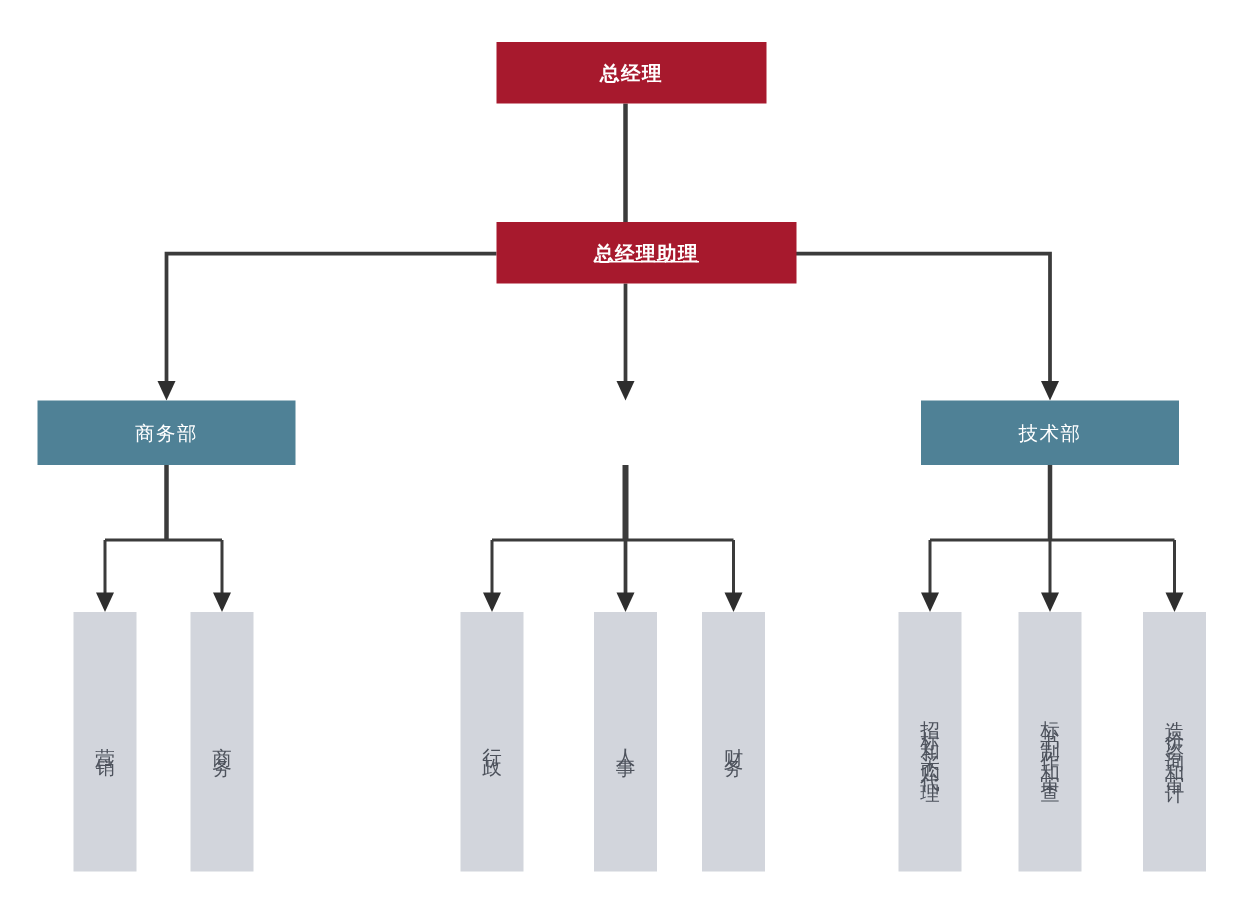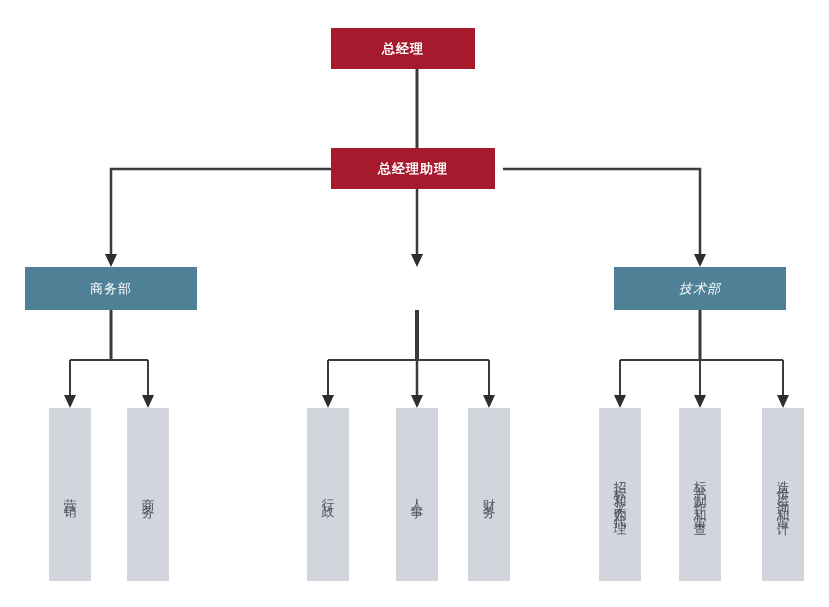--- a/index.html
+++ b/index.html
@@ -19,26 +19,26 @@
   .dept{
     background:var(--department-bg,#4F8196);color:var(--node-text,#fff);
     font-size:13px;font-weight:400;letter-spacing:1px;
   }
   .team{
     background:var(--team-bg,#D2D5DC);color:var(--team-text,#4D525C);
     font-size:13px;writing-mode:vertical-rl;text-orientation:upright;
     letter-spacing:7px;line-height:1;
   }
   
-  .n-gm{left:331px;top:28px;width:144px;height:41px;}
-  .n-assistant{left:331px;top:148px;width:164px;height:41px;}
+  .n-gm{left:331px;top:28px;width:180px;height:41px;}
+  .n-assistant{left:331px;top:148px;width:200px;height:41px;text-decoration:underline;}
   
   .n-biz{left:25px;top:267px;width:172px;height:43px;}
   .n-genmgmt{left:331px;top:267px;width:172px;height:43px;}
-  .n-tech{left:614px;top:267px;width:172px;height:43px;font-style:italic;}
+  .n-tech{left:614px;top:267px;width:172px;height:43px;}
   
   .team{top:408px;width:42px;height:173px;}
   .n-marketing{left:49px;}
   .n-commerce{left:127px;}
   .n-admin{left:307px;}
   .n-personnel{left:396px;}
   .n-finance{left:468px;}
   .n-bidding{left:599px;}
   .n-bidprep{left:679px;}
   .n-cost{left:762px;}

